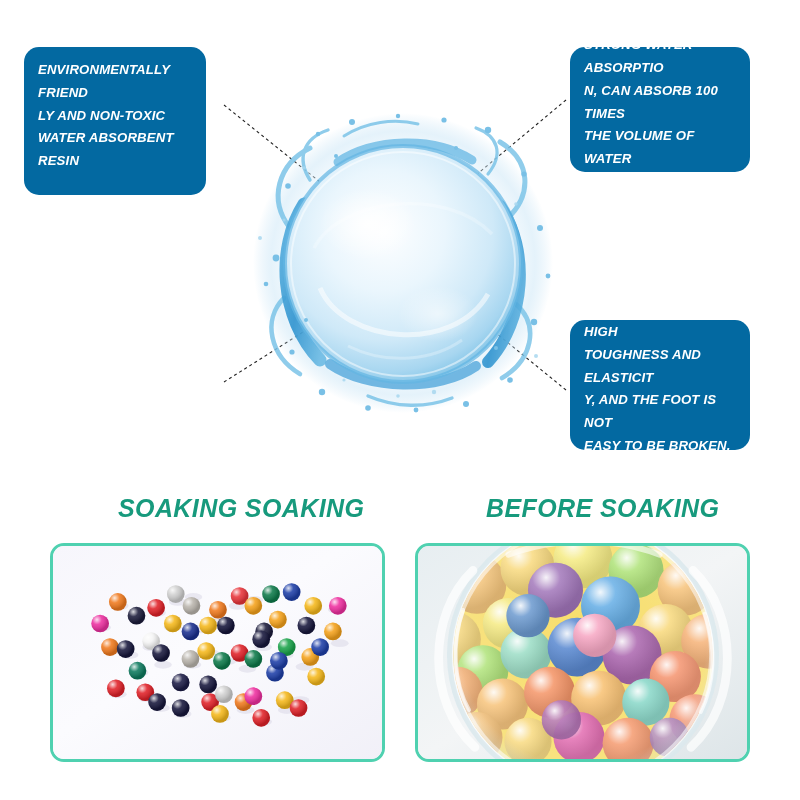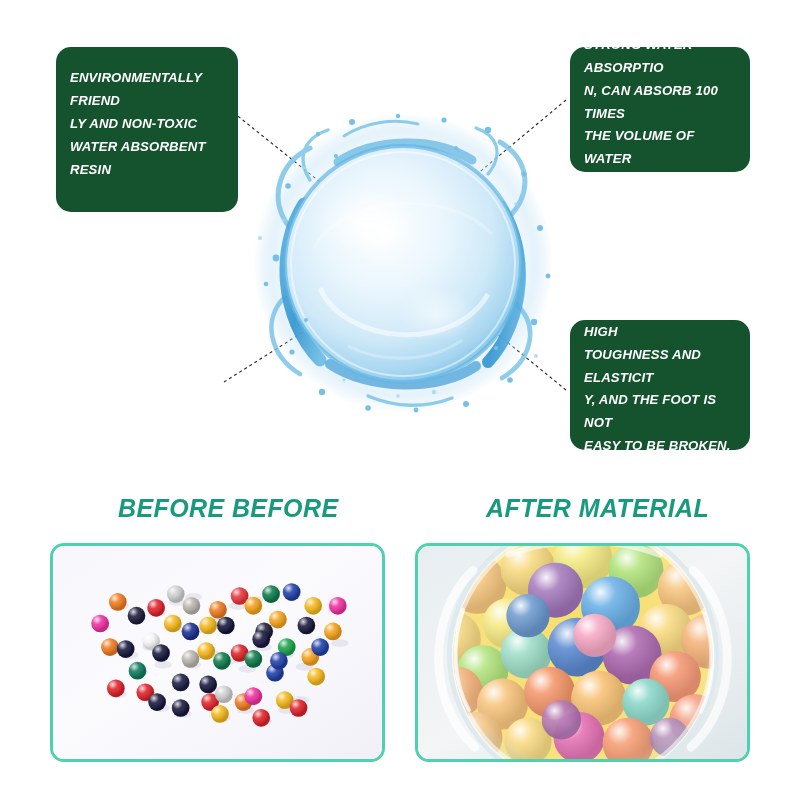--- a/index.html
+++ b/index.html
@@ -35,38 +35,38 @@
   .splash-wrap {
     position: absolute;
     left: 248px; top: 108px;
     width: 310px; height: 310px;
   }
   .splash-svg { width: 310px; height: 310px; display: block; }
 
   
   .callout {
     position: absolute;
-    background: #14532d;
+    background: #0369a1;
     border-radius: 15px;
     box-sizing: border-box;
     display: flex;
     flex-direction: column;
     justify-content: center;
     padding: 0 14px;
   }
   .callout .ctext {
     color: #ffffff;
     font-weight: bold;
     font-style: italic;
     font-size: 13.2px;
     line-height: 1.73;
     letter-spacing: 0.15px;
     white-space: pre-line;
   }
-  #callout-tl { left: 56px;  top: 47px;  width: 182px; height: 165px; }
+  #callout-tl { left: 24px;  top: 47px;  width: 182px; height: 148px; }
   #callout-tr { left: 570px; top: 47px;  width: 180px; height: 125px; }
   #callout-bl { left: 38px;  top: 320px; width: 182px; height: 135px; }
   #callout-br { left: 570px; top: 320px; width: 180px; height: 130px; }
 
   #callout-tl .ctext { padding-bottom: 10px; }
   #callout-tr .ctext { padding-bottom: 14px; }
   #callout-bl .ctext { text-align: center; padding-bottom: 26px; }
   #callout-br .ctext { padding-bottom: 14px; }
 
   
@@ -221,23 +221,23 @@
     <div class="callout" id="callout-br">
       <div class="ctext">THE MATERIAL HAS HIGH
 TOUGHNESS AND ELASTICIT
 Y, AND THE FOOT IS NOT
 EASY TO BE BROKEN.</div>
     </div>
   </div>
 
   <div>
 
-    <div class="compare-title" id="title-before">BEFORE BEFORE</div>
-
-    <div class="compare-title" id="title-after">AFTER MATERIAL</div>
+    <div class="compare-title" id="title-before">SOAKING SOAKING</div>
+
+    <div class="compare-title" id="title-after">BEFORE SOAKING</div>
 
     <div class="photo-frame" id="frame-before">
       <svg class="photo-svg" viewBox="0 0 335 219" preserveAspectRatio="xMidYMid slice">
         <defs>
           <linearGradient id="dryBg" x1="0%" y1="0%" x2="100%" y2="100%">
             <stop offset="0%" stop-color="#f7f6fc"></stop>
             <stop offset="45%" stop-color="#fbfbfe"></stop>
             <stop offset="100%" stop-color="#f1f0f8"></stop>
           </linearGradient>
           <radialGradient id="beadShine" cx="32%" cy="28%" r="62%">

